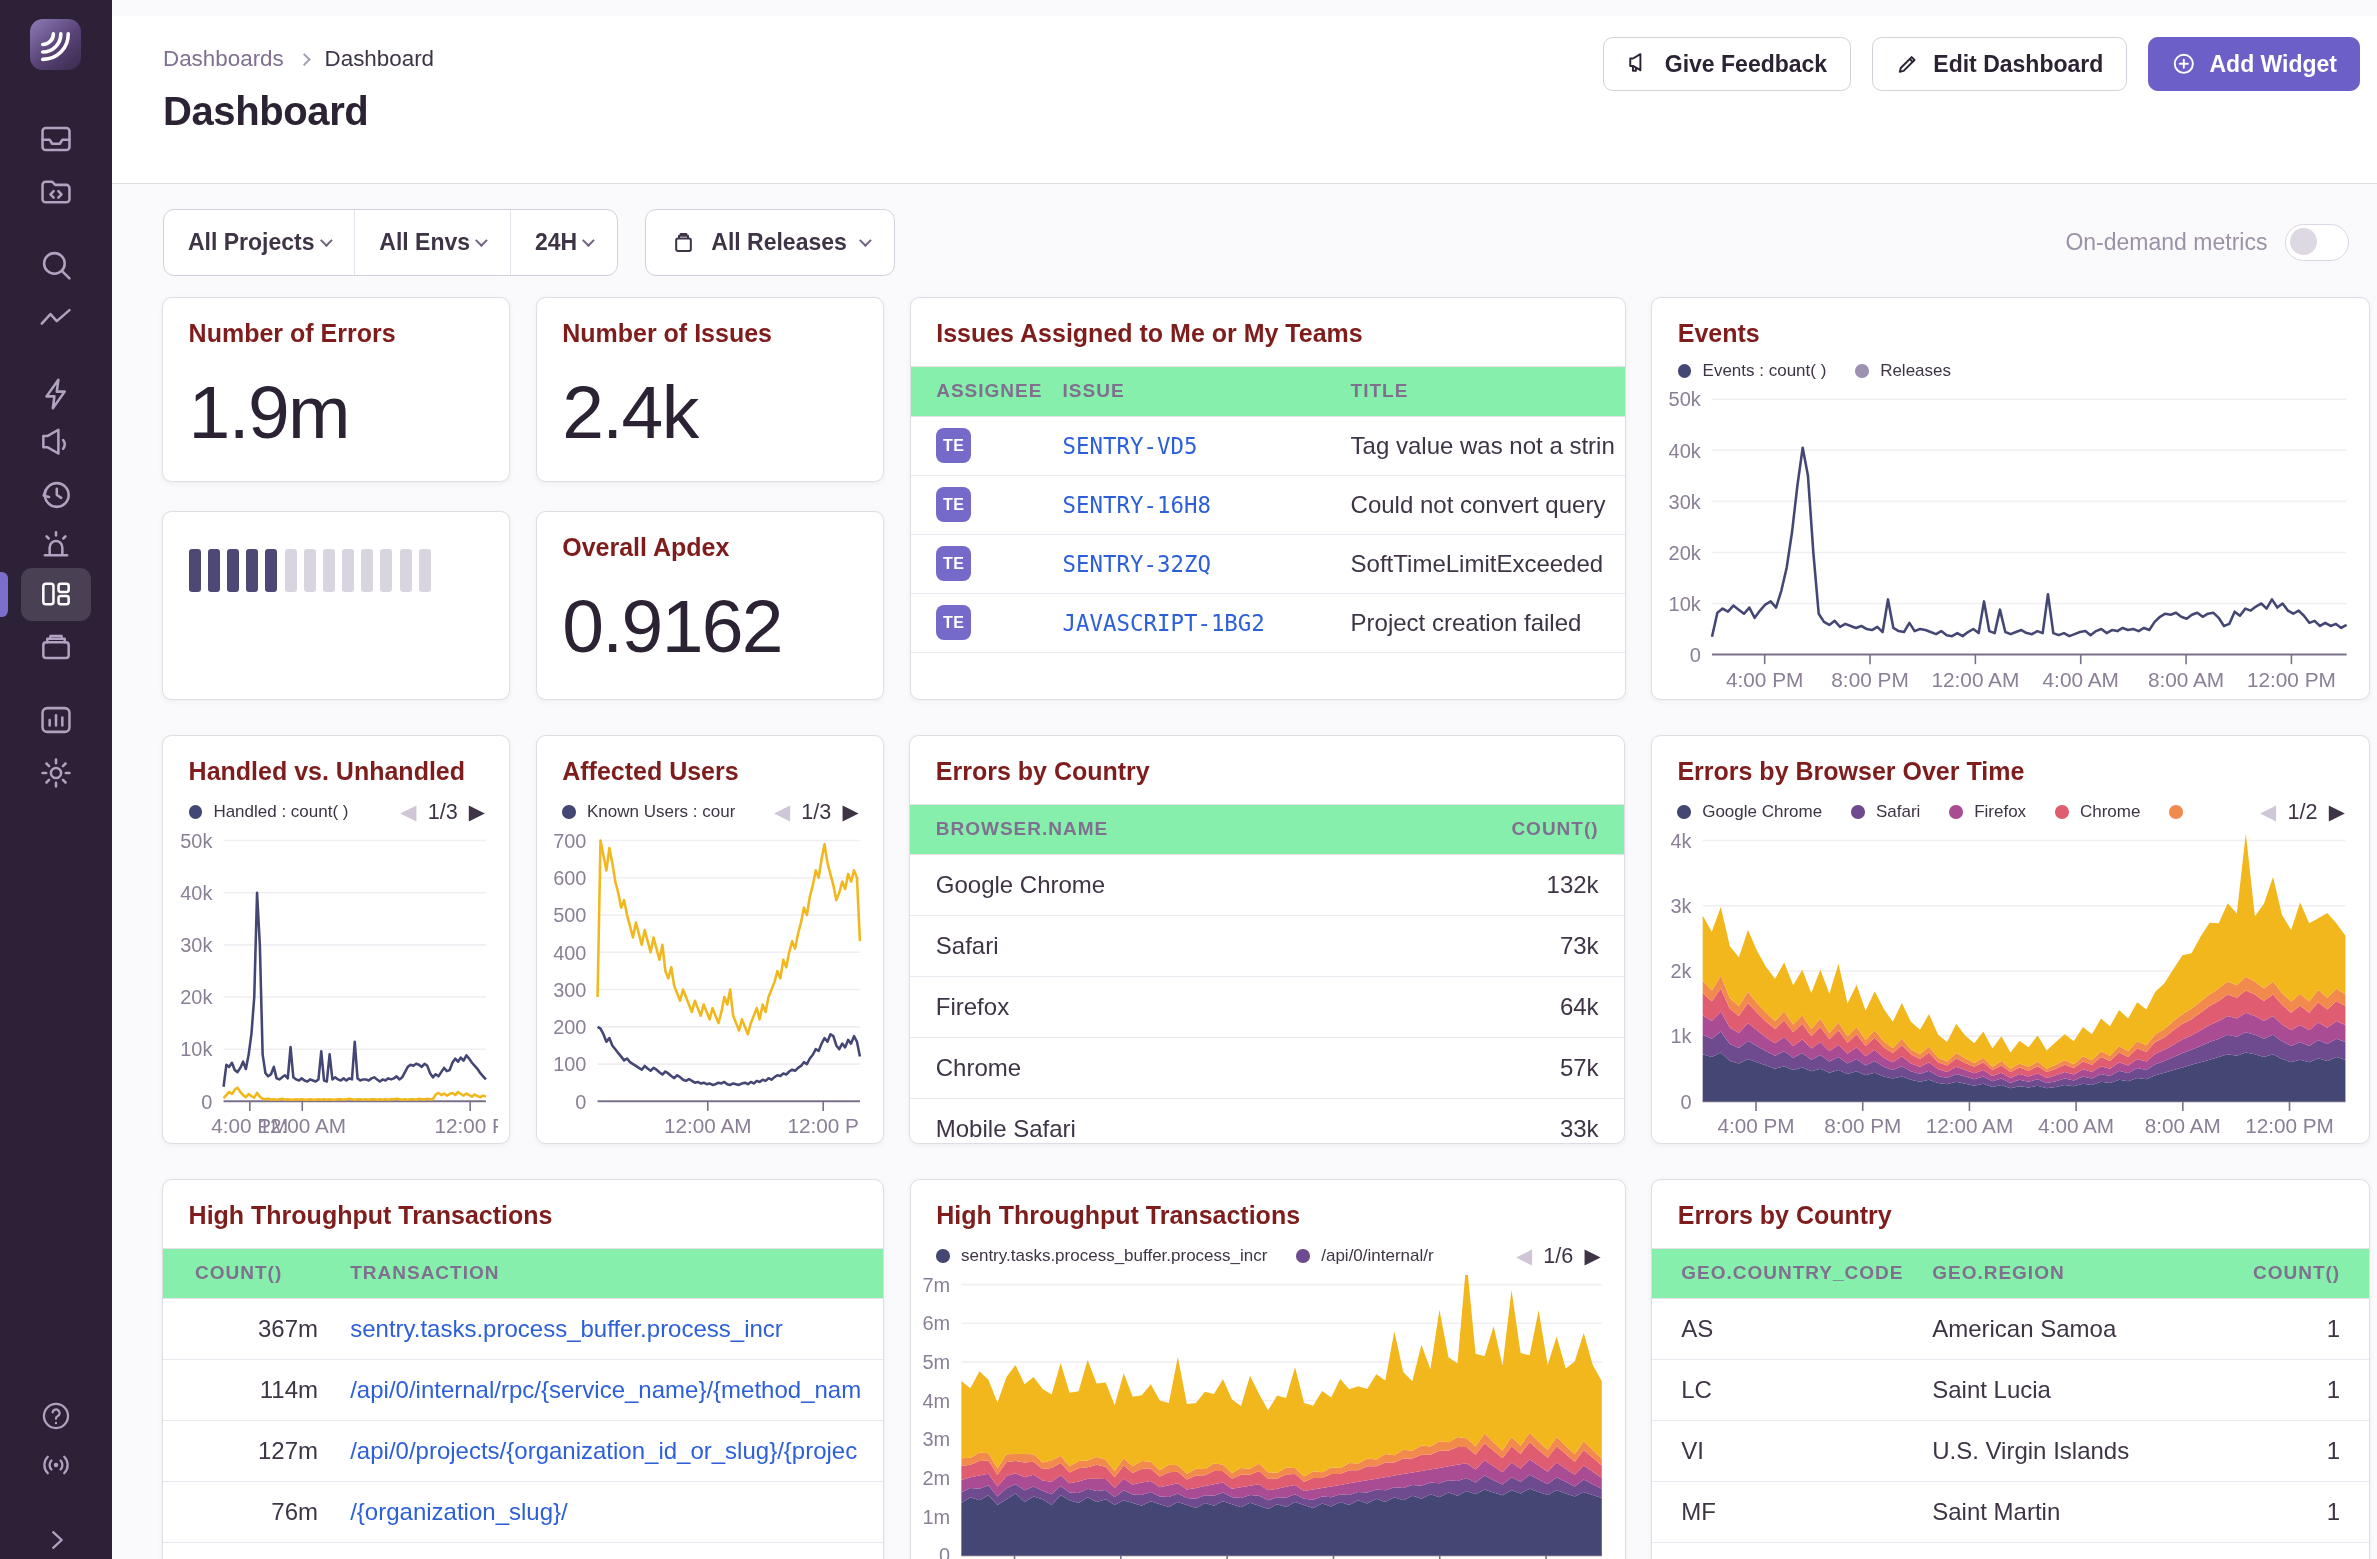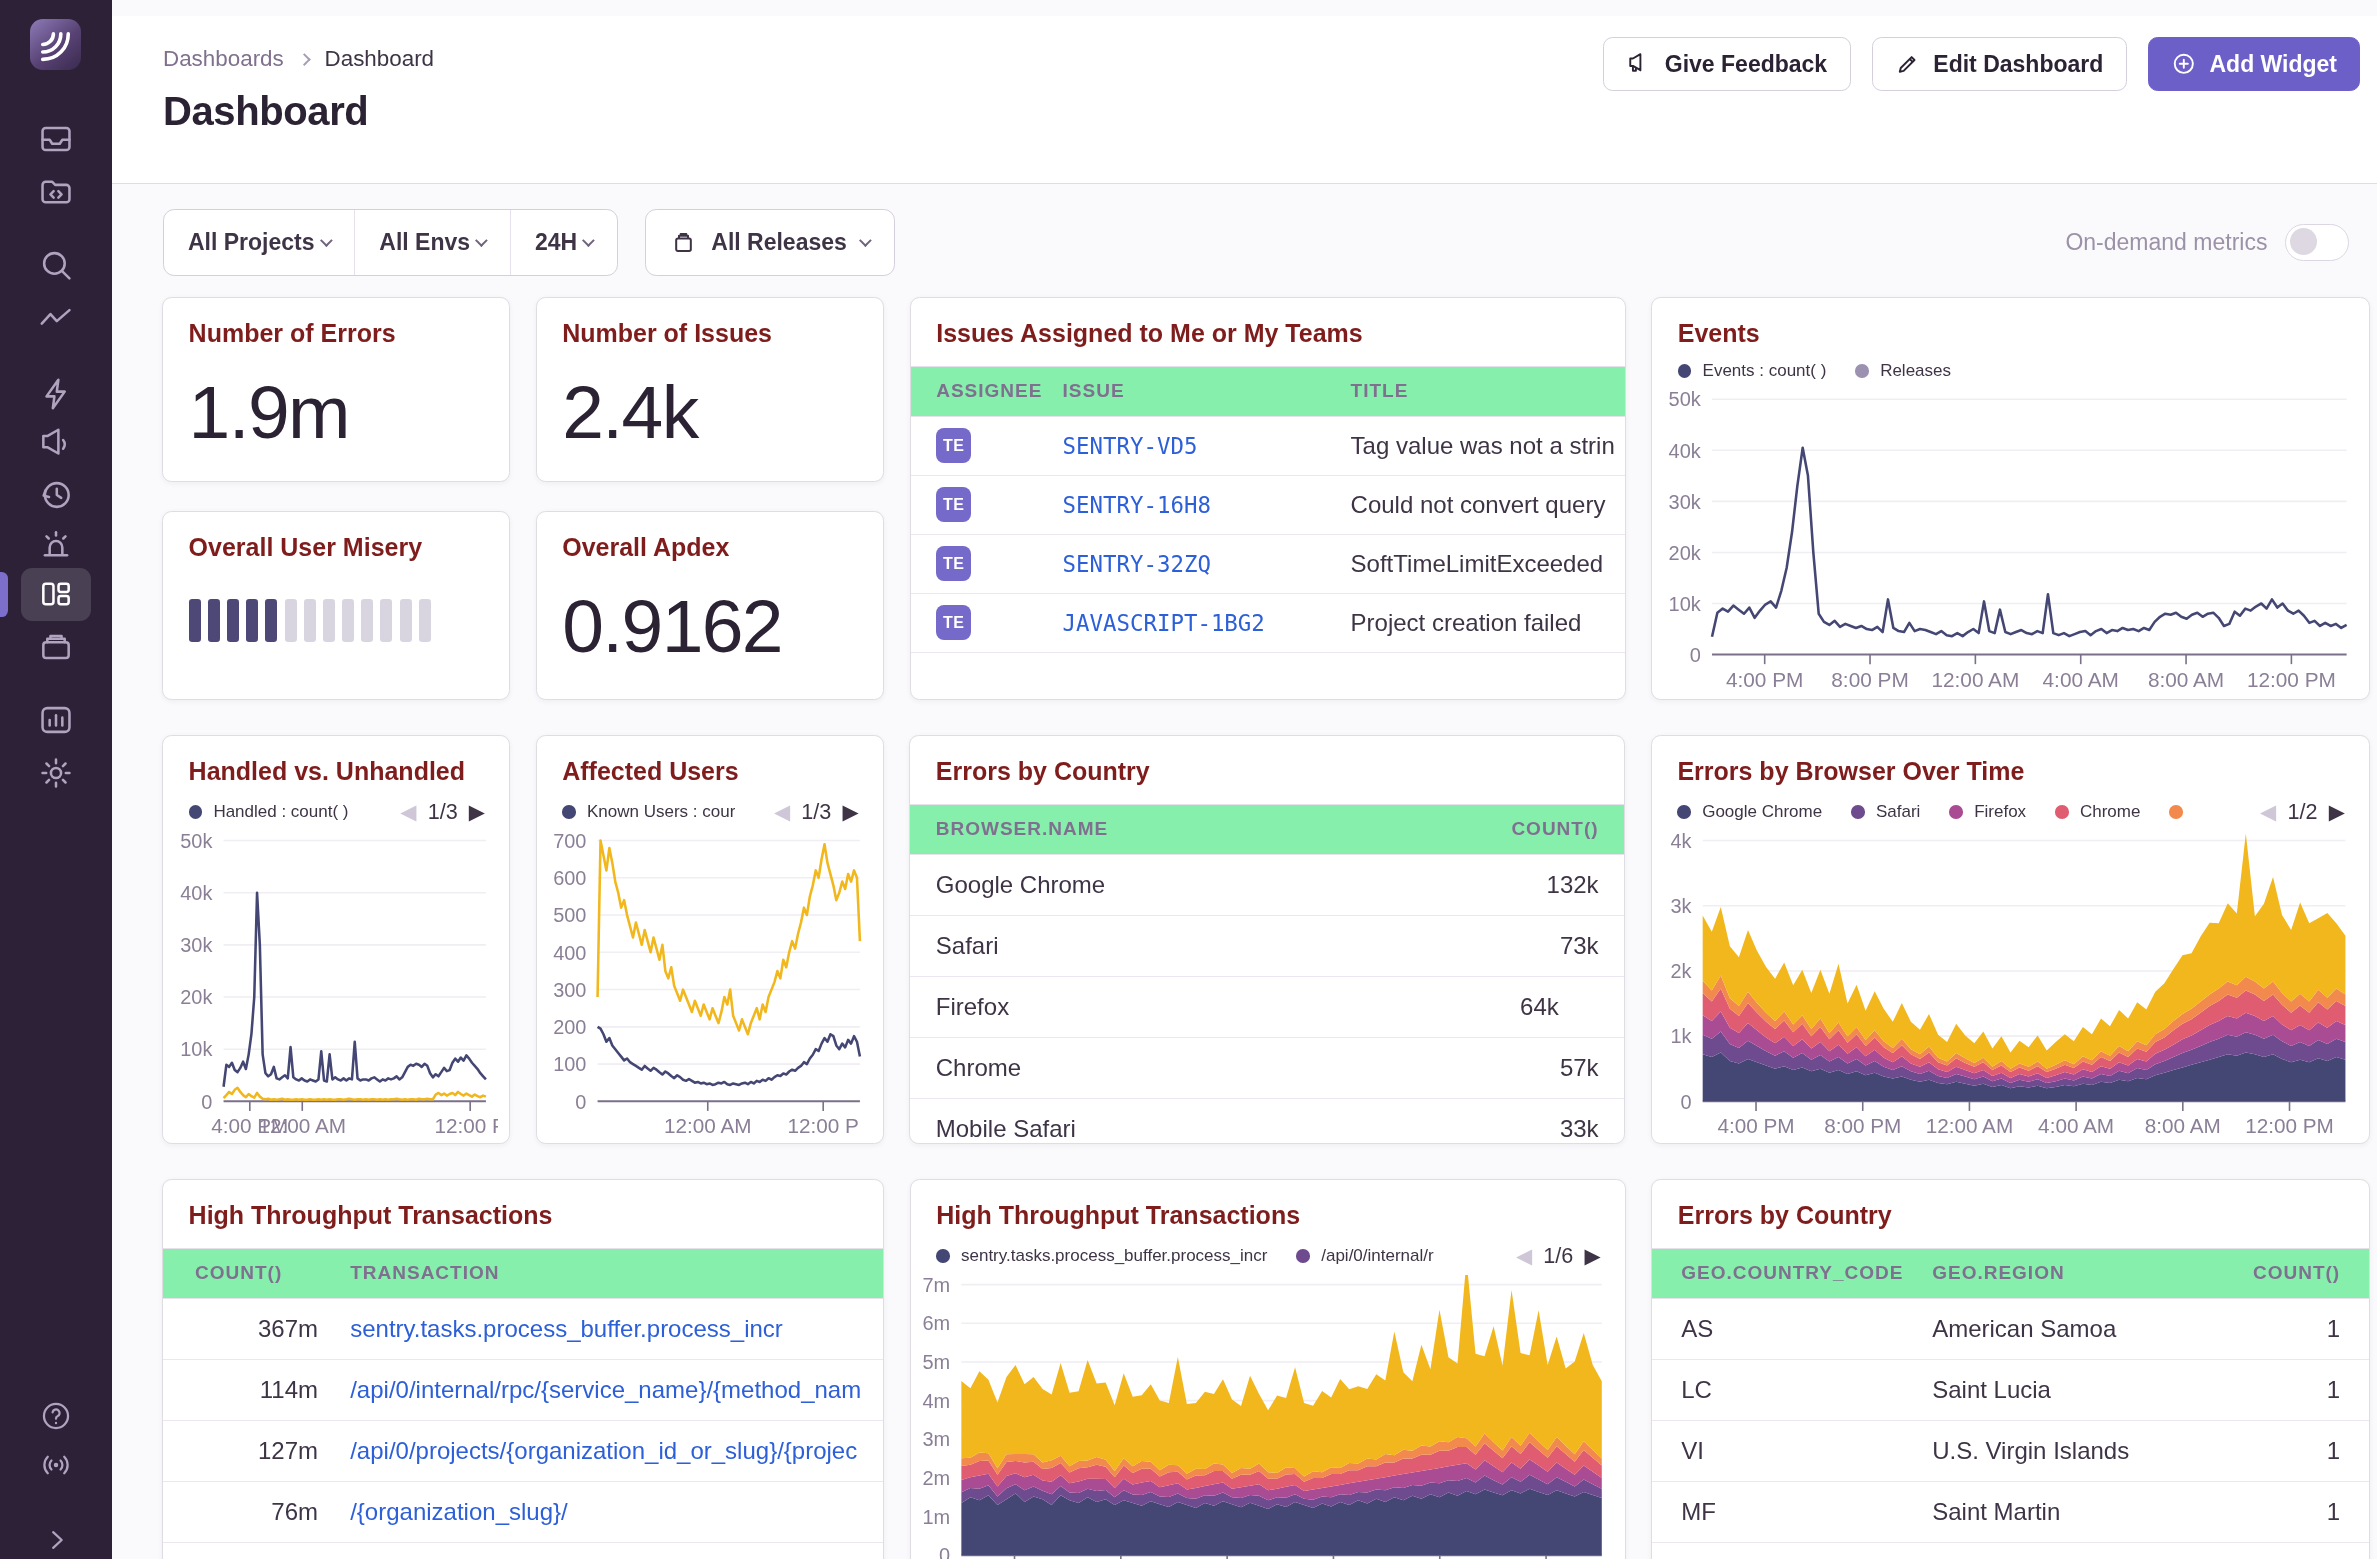--- a/index.html
+++ b/index.html
@@ -245,21 +245,20 @@
           <div class="card-title">Number of Errors</div>
           <div class="big-num">1.9m</div>
         </div>
         <div class="card w-s mini">
           <div class="card-title">Number of Issues</div>
           <div class="big-num">2.4k</div>
         </div>
       </div>
       <div class="mini-row">
         <div class="card w-s mini2">
-          <div class="card-title">Overall User Misery</div>
           <div class="bars" id="misery-bars">
               <div class="bar f"></div>
               <div class="bar f"></div>
               <div class="bar f"></div>
               <div class="bar f"></div>
               <div class="bar f"></div>
               <div class="bar"></div>
               <div class="bar"></div>
               <div class="bar"></div>
               <div class="bar"></div>
@@ -446,21 +445,21 @@
           <div class="trow" style="height: 61px;">
             <div class="cell" style="flex: 1 1 0%; padding-left: 25.6px;">Google Chrome</div>
             <div class="cell right" style="width: 144px; padding-right: 25.6px;">132k</div>
           </div>
           <div class="trow" style="height: 61px;">
             <div class="cell" style="flex: 1 1 0%; padding-left: 25.6px;">Safari</div>
             <div class="cell right" style="width: 144px; padding-right: 25.6px;">73k</div>
           </div>
           <div class="trow" style="height: 61px;">
             <div class="cell" style="flex: 1 1 0%; padding-left: 25.6px;">Firefox</div>
-            <div class="cell right" style="width: 144px; padding-right: 25.6px; text-align: center;">64k</div>
+            <div class="cell right" style="width: 144px; padding-right: 25.6px;">64k</div>
           </div>
           <div class="trow" style="height: 61px;">
             <div class="cell" style="flex: 1 1 0%; padding-left: 25.6px;">Chrome</div>
             <div class="cell right" style="width: 144px; padding-right: 25.6px;">57k</div>
           </div>
           <div class="trow" style="height: 61px;">
             <div class="cell" style="flex: 1 1 0%; padding-left: 25.6px;">Mobile Safari</div>
             <div class="cell right" style="width: 144px; padding-right: 25.6px;">33k</div>
           </div>
         </div>

